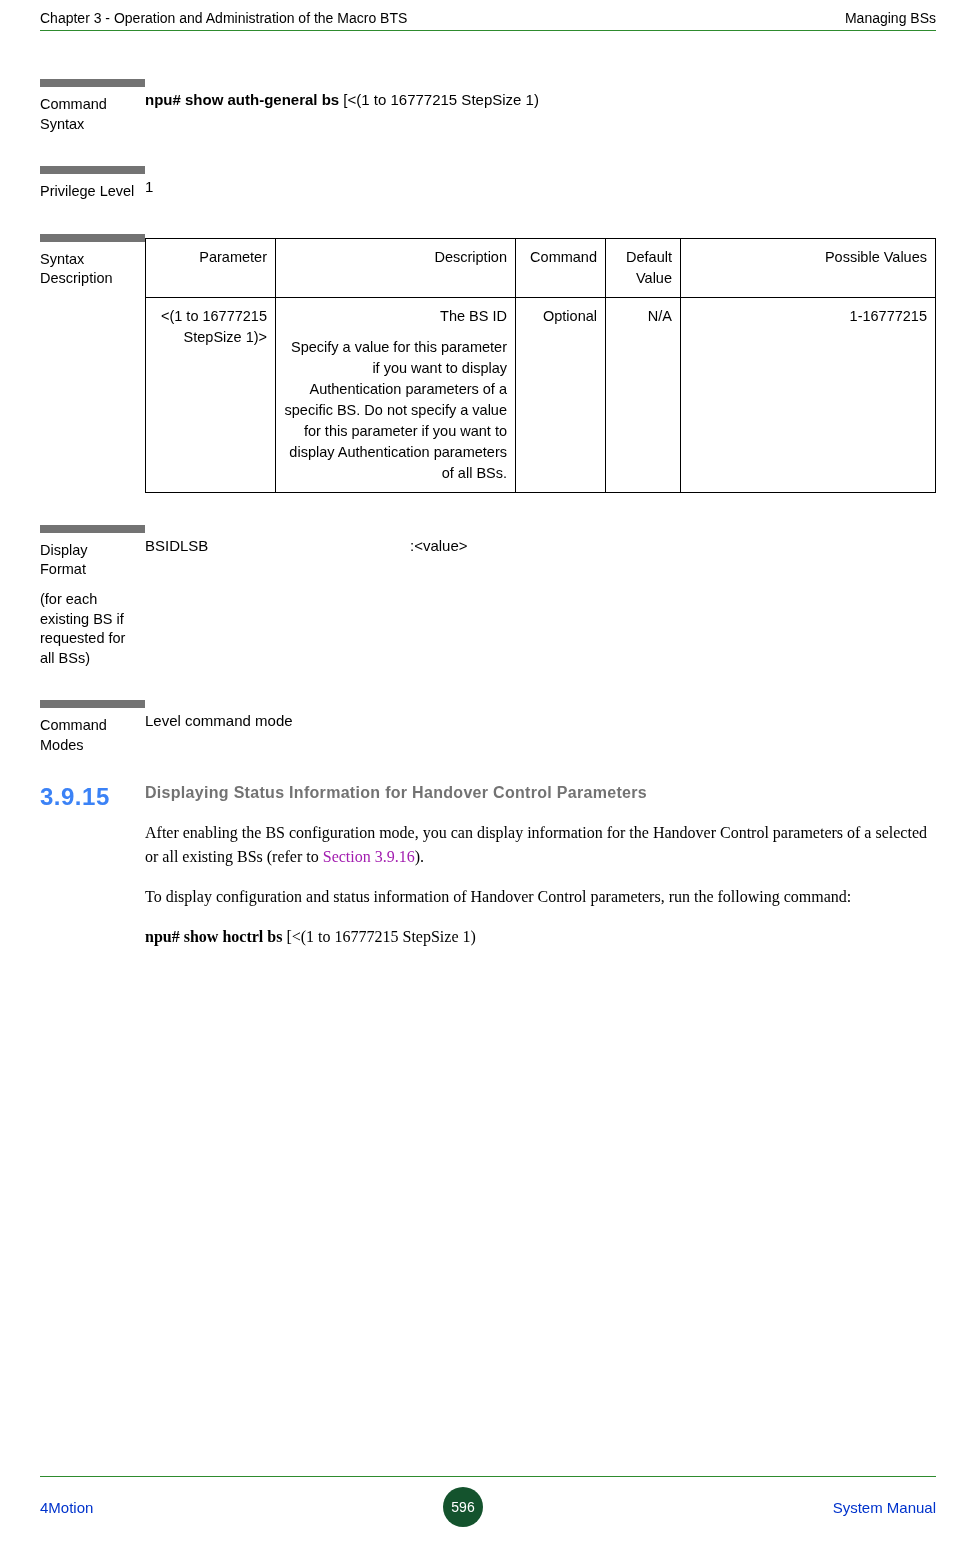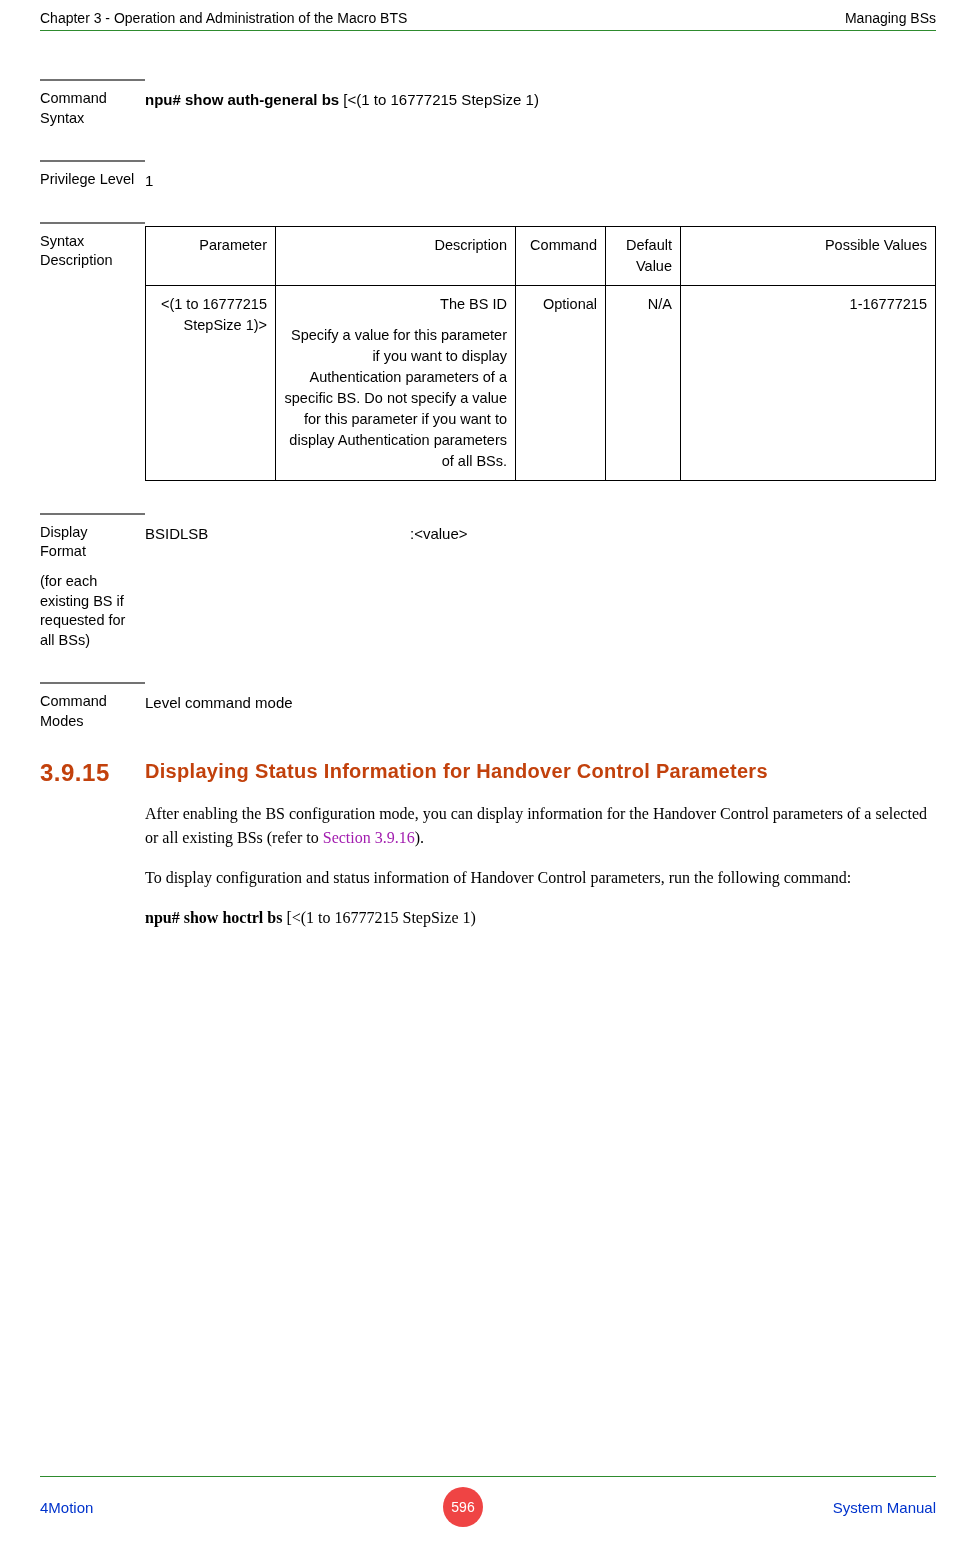--- a/index.html
+++ b/index.html
@@ -25,21 +25,21 @@
       border-bottom: 1.5px solid #2e8b2e;
       margin-bottom: 48px;
     }
     .def-block {
       display: flex;
       margin-bottom: 32px;
     }
     .def-label-col {
       width: 105px;
       flex-shrink: 0;
-      border-top: 2px solid #737373;
+      border-top: 8px solid #737373;
       padding-top: 8px;
       padding-right: 10px;
       font-size: 14.5px;
       line-height: 1.35;
     }
     .def-body-col {
       flex: 1;
       padding-top: 12px;
       font-size: 15px;
     }
@@ -72,29 +72,29 @@
     .section {
       display: flex;
       margin-top: 28px;
     }
     .sec-num-col {
       width: 105px;
       flex-shrink: 0;
     }
     .sec-body-col { flex: 1; }
     .sec-num {
-      color: #c2410c;
+      color: #3b82f6;
       font-size: 24px;
       font-weight: bold;
       font-family: Arial, sans-serif;
       letter-spacing: 0.5px;
     }
     .sec-title {
-      color: #c2410c;
-      font-size: 20px;
+      color: #737373;
+      font-size: 16px;
       font-weight: bold;
       font-family: Arial, sans-serif;
       letter-spacing: 0.3px;
       line-height: 1.25;
       margin-bottom: 18px;
     }
     .body-text {
       font-family: "Bookman Old Style", Georgia, serif;
       font-size: 16px;
       line-height: 1.5;
@@ -113,21 +113,21 @@
     }
     .footer-row {
       display: flex;
       justify-content: space-between;
       align-items: center;
       font-size: 15px;
       color: #0033cc;
       gap: 42px;
     }
     .page-badge {
-      background: #ef4444;
+      background: #14532d;
       color: #fff;
       border-radius: 50%;
       width: 40px;
       height: 40px;
       display: flex;
       align-items: center;
       justify-content: center;
       font-size: 14px;
       font-family: Arial, sans-serif;
     }

